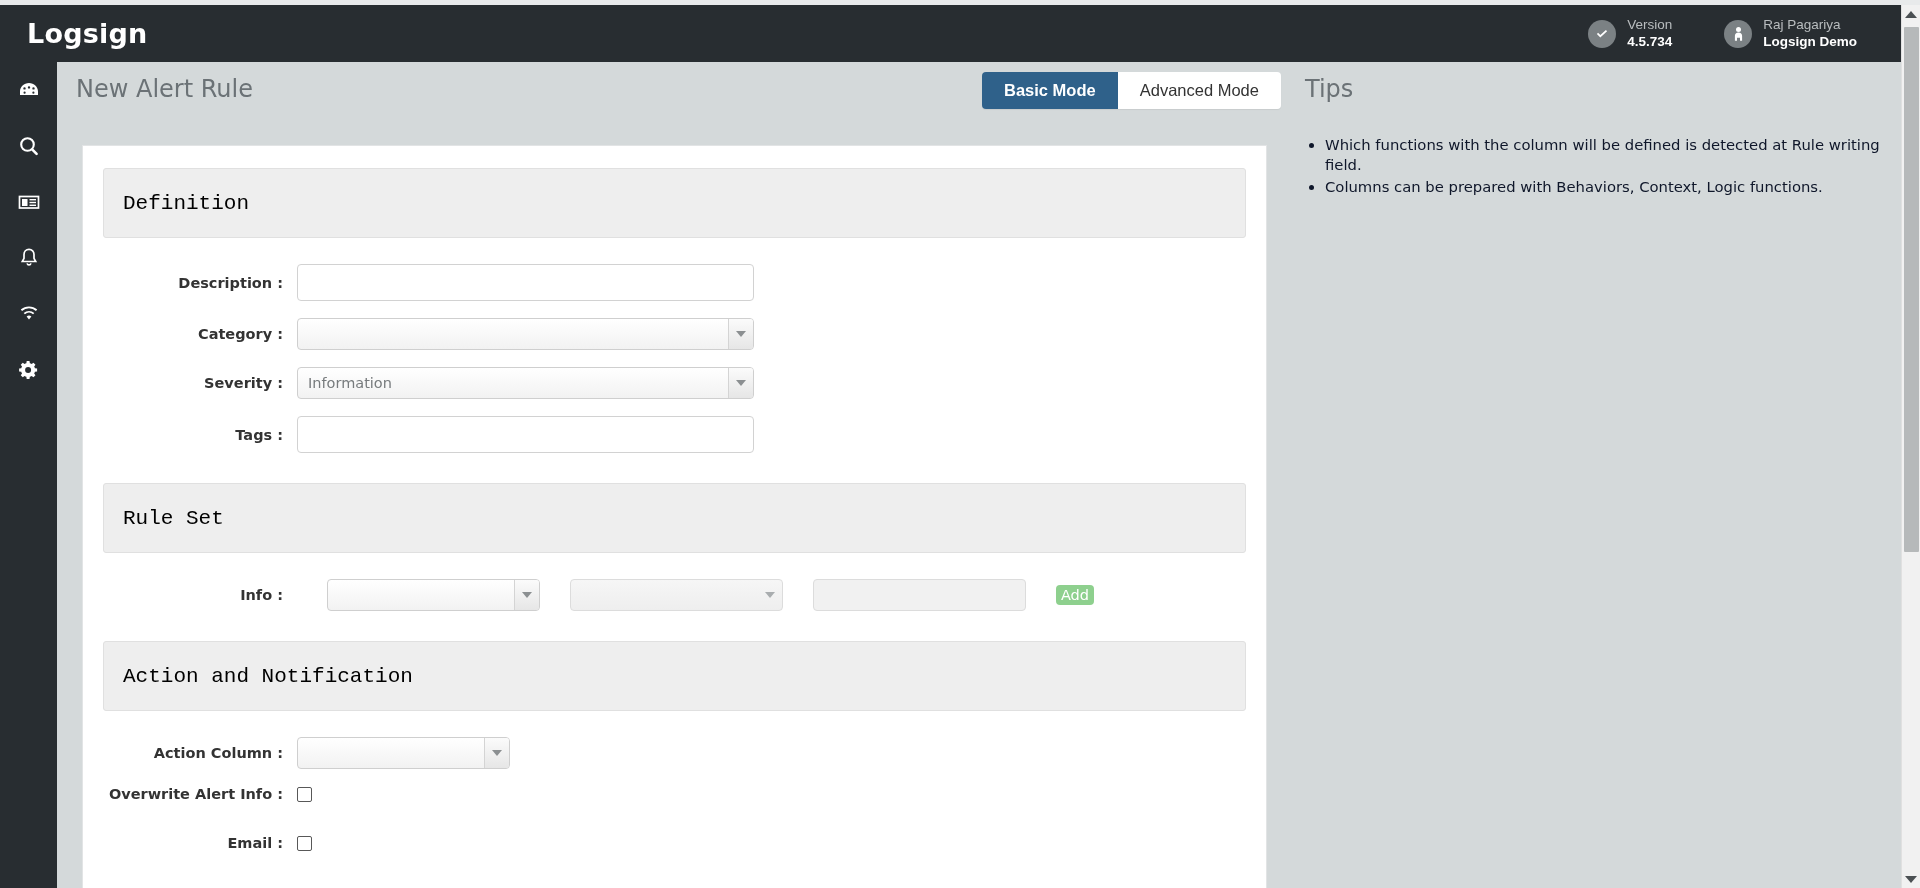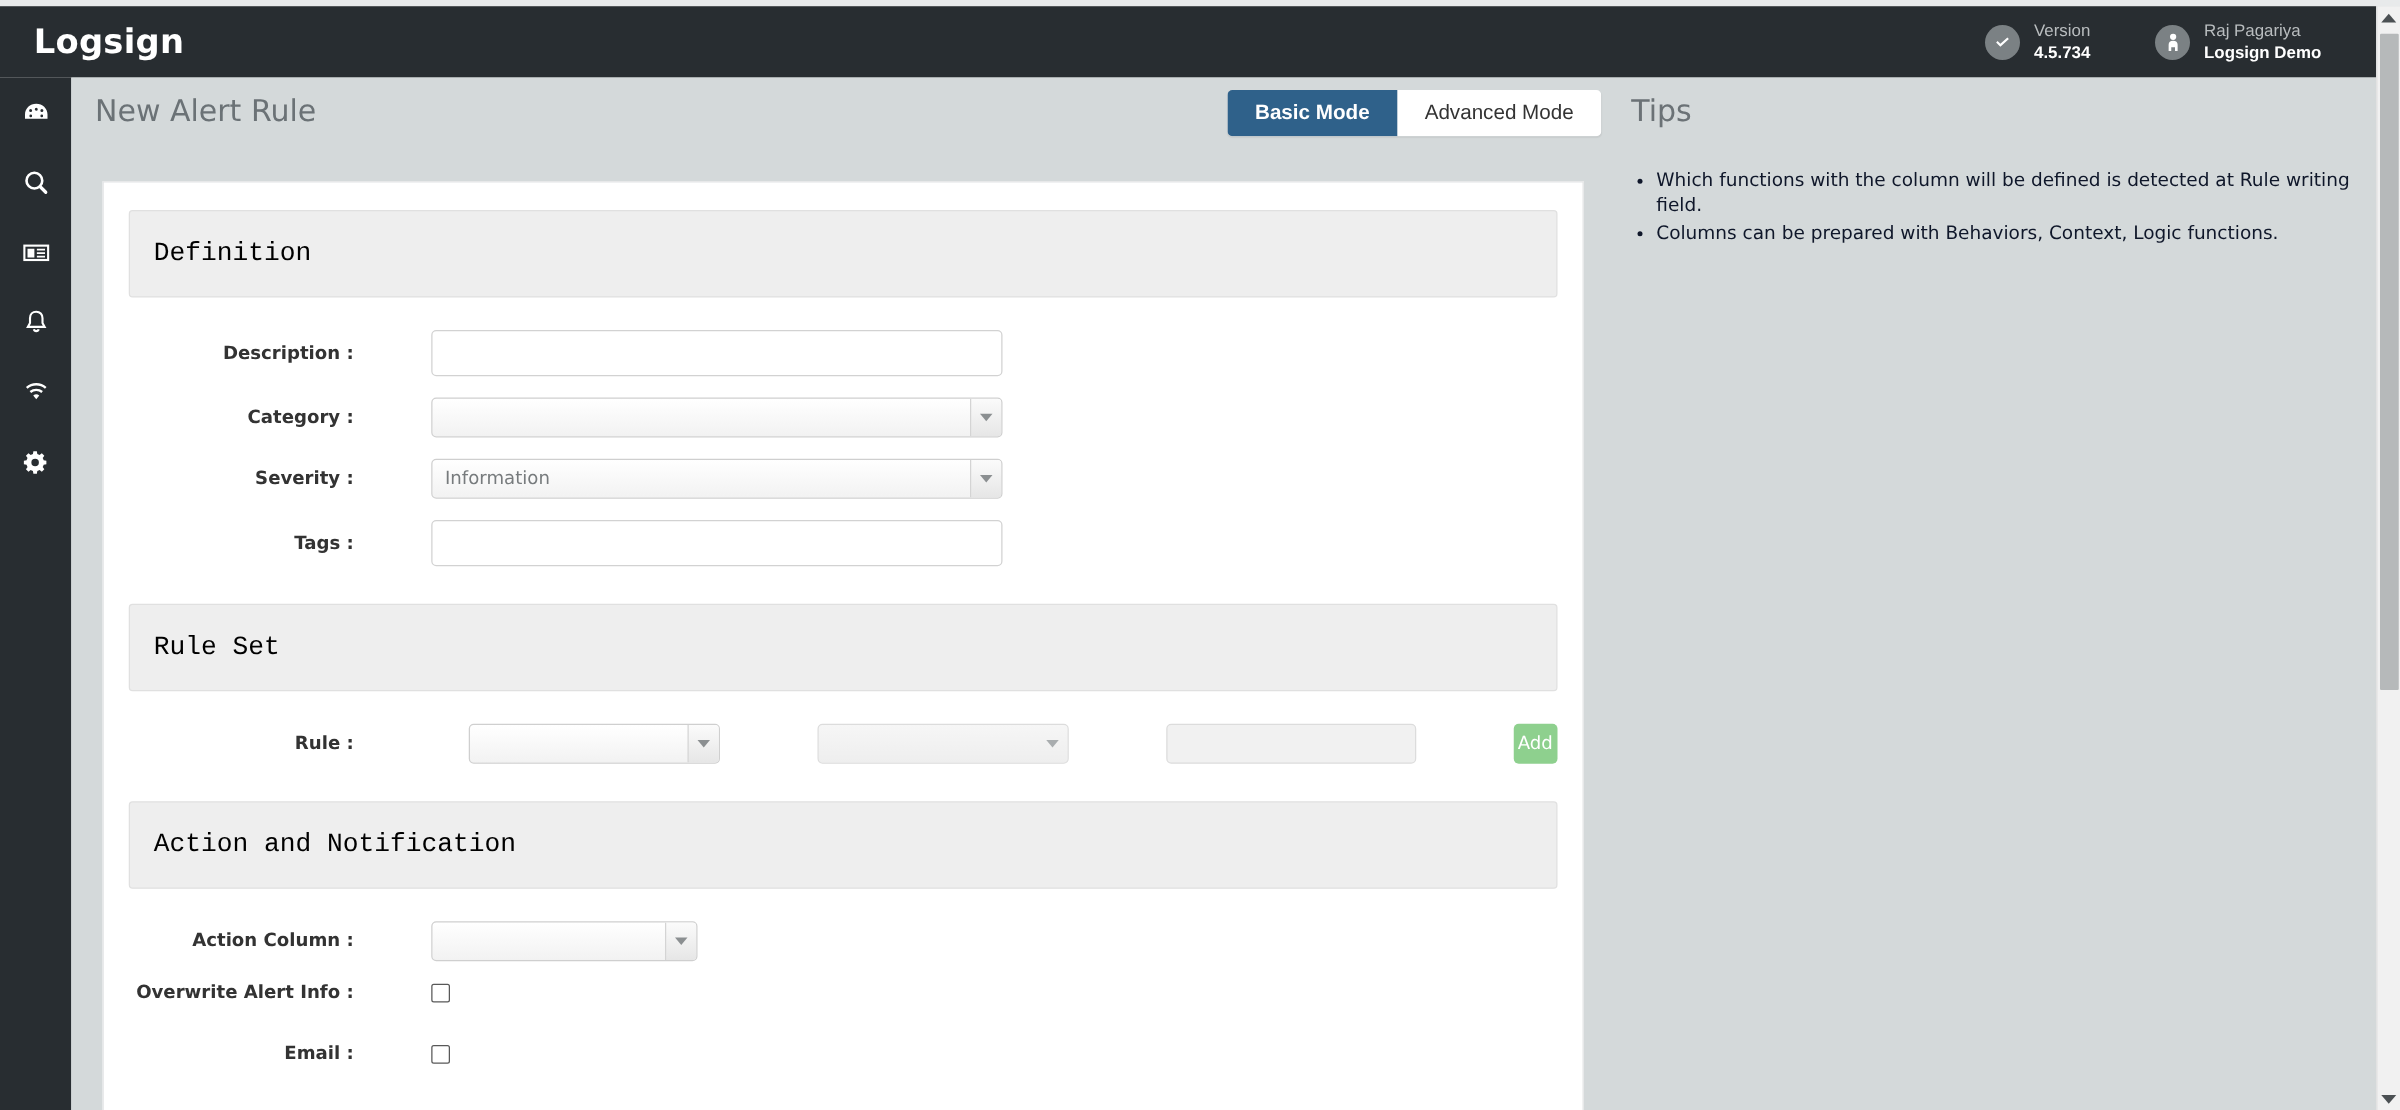--- a/index.html
+++ b/index.html
@@ -98,21 +98,21 @@
     padding-left: 19px;
     margin-bottom: 26px;
   }
   .section-head .sh-title {
     font-size: 21px; color: #000000; font-weight: 400;
     font-family: Liberation Mono, monospace;
   }
   .section-head.later { margin-top: 30px; }
 
   .form-row {
-    display: flex; align-items: center; margin-bottom: 17px; gap: 48px;
+    display: flex; align-items: center; margin-bottom: 17px;
   }
   .form-label {
     width: 194px; text-align: right; padding-right: 14px;
     font-size: 14.5px; font-weight: bold; color: #333333;
     font-family: "DejaVu Sans", sans-serif; flex: 0 0 auto;
   }
 
   .txt-input {
     width: 457px; height: 36px;
     border: 1px solid #d2d2d2; border-radius: 4px;
@@ -157,21 +157,21 @@
   }
   .select-wrap.muted .caret { border-top-color: #a9adaf; }
 
   .plain-disabled {
     width: 213px; height: 32px;
     border: 1px solid #dcdcdc; border-radius: 4px;
     background: #f1f1f1;
   }
 
   .add-btn {
-    width: 38px; height: 32px; border: none; border-radius: 4px;
+    width: 38px; height: 20px; border: none; border-radius: 4px;
     background: #8ed08e; color: #ffffff; font-size: 14.5px;
     cursor: pointer; font-family: "DejaVu Sans", sans-serif;
   }
 
   .rule-row { display: flex; align-items: center; }
   .rule-row > * { margin-right: 30px; }
   .rule-row > *:last-child { margin-right: 0; }
 
   .chk {
     width: 15px; height: 15px;
@@ -367,21 +367,21 @@
         <div class="form-row">
           <div class="form-label">Tags :</div>
           <input class="txt-input tall" type="text" value="" style="">
         </div>
 
         <div class="section-head later">
           <span class="sh-title">Rule Set</span>
         </div>
 
         <div class="form-row rule-row">
-          <div class="form-label">Rule :</div>
+          <div class="form-label">Info :</div>
           <div class="select-wrap narrow">
             <span class="sel-value"></span>
             <span class="sel-arrow">
                 <i class="caret"></i>
               </span>
           </div>
           <div class="select-wrap narrow muted">
             <span class="sel-value"></span>
             <span class="sel-arrow">
                 <i class="caret"></i>

